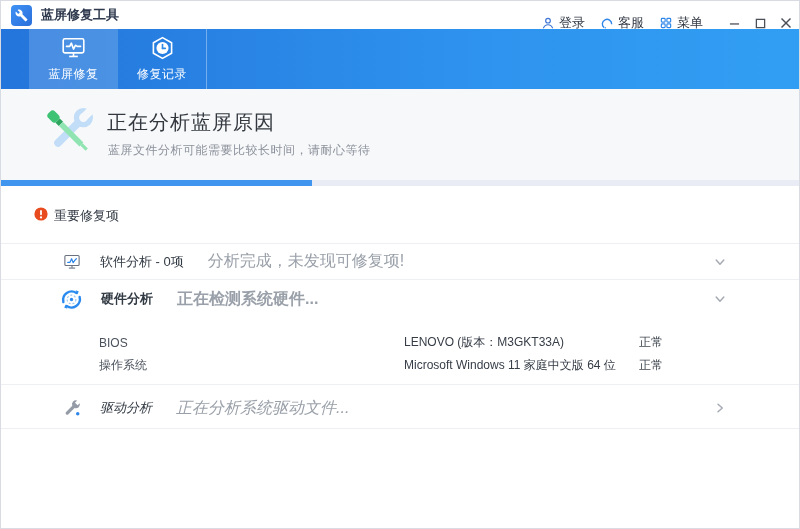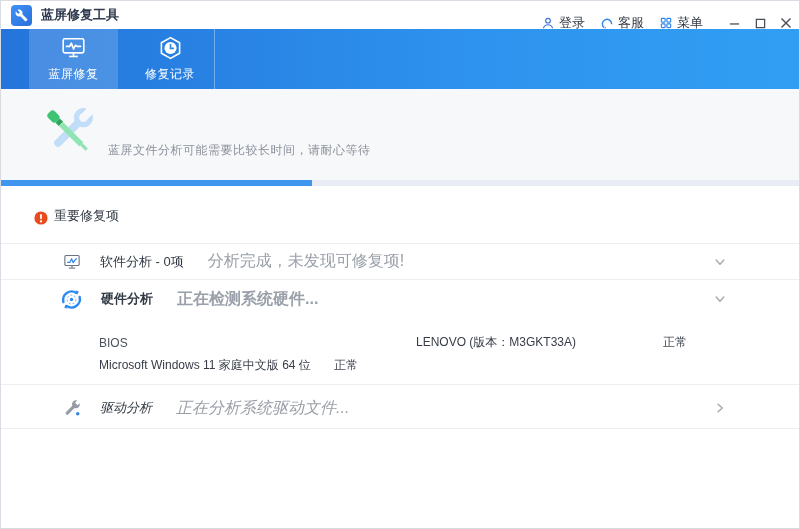--- a/index.html
+++ b/index.html
@@ -15,50 +15,50 @@
   .tb-right { margin-left:auto; display:flex; align-items:center;margin-top:16px; }
   .tb-link { display:flex; align-items:center; gap:4px; font-size:13px; color:#333a46; margin-left:15px; cursor:pointer; }
   .win-controls { display:flex; align-items:center; margin-left:18px; }
   .win-btn { width:26px; height:22px; display:flex; align-items:center; justify-content:center; cursor:pointer; }
 
   
   .tabbar { position:absolute; top:28px; left:0; right:0; height:60px; background:linear-gradient(90deg,#2475db 0%,#2e93ee 60%,#319ef3 100%); display:flex; padding-left:28px; }
   .tab { width:89px; height:60px; display:flex; flex-direction:column; align-items:center; justify-content:center; gap:5px; color:#fff; cursor:pointer; }
   .tab .tab-label { font-size:12px; letter-spacing:.5px; }
   .tab.active { background:rgba(255,255,255,0.17); }
-  .tab.plain { border-right:1px solid rgba(255,255,255,0.35);margin-left:8px; }
+  .tab.plain { border-right:1px solid rgba(255,255,255,0.35); }
 
   
   .status-header { position:absolute; top:88px; left:0; right:0; height:91px; background:#f7f8fa; }
   .tools-icon { position:absolute; left:38px; top:13px; }
   .sh-title { position:absolute; left:106px; top:20px; font-size:20px; color:#33383f; letter-spacing:1px; }
   .sh-sub { position:absolute; left:107px; top:53px; font-size:12px; color:#8c919b; letter-spacing:.5px; }
 
   
   .progress { position:absolute; top:179px; left:0; right:0; height:6px; background:#e9ecf5; }
   .progress-fill { height:100%; width:0%; background:#4095ef; }
 
   
-  .section-head { position:absolute; top:206px; left:33px; display:flex; align-items:flex-end; gap:6px; }
+  .section-head { position:absolute; top:206px; left:33px; display:flex; align-items:flex-start; gap:6px; }
   .section-title { font-size:13px; color:#333b45; }
   .divider { position:absolute; left:0; right:0; height:1px; background:#edeff3; }
   .d1{top:242px}.d2{top:278px}.d3{top:383px}.d4{top:427px}
 
   .item-row { position:absolute; left:0; right:0; display:flex; align-items:center; cursor:pointer; }
   .row-1 { top:243px; height:35px; }
   .row-2 { top:279px; height:38px;font-weight:bold; }
   .row-3 { top:389px; height:36px;font-style:italic; }
   .row-icon { margin-left:60px; display:flex; align-items:center; justify-content:center; width:22px; }
   .row-2 .row-icon { margin-left:57px; width:26px; }
   .row-title { margin-left:17px; font-size:13px; color:#323a44; }
   .row-status { margin-left:24px; font-size:16px; color:#9aa0a9; }
   .chevron { position:absolute; right:72px; display:flex; }
 
   .detail-row { position:absolute; left:98px; display:flex; align-items:center; font-size:12px; }
-  .dr-1 { top:333px;gap:12px; } .dr-2 { top:356px; }
+  .dr-1 { top:333px; } .dr-2 { top:356px; }
   .dr-label { width:305px; color:#4b525c; }
   .dr-value { width:235px; color:#363d47; }
   .dr-state { color:#424952; }
 </style>
 </head>
 <body>
 
 <div class="window">
 
   <div class="titlebar">
@@ -155,20 +155,21 @@
         <rect x="24.2" y="-1" width="7.6" height="9" fill="#f7f8fa"></rect>
         <rect x="24.4" y="14" width="7.2" height="32" rx="3.4" fill="#c1ddf8"></rect>
       </g>
       <g transform="rotate(-45 28 28)">
         <rect x="23.6" y="2" width="8.8" height="11" rx="3.2" fill="#3ec274"></rect>
         <rect x="25.2" y="13" width="5.6" height="4.4" fill="#2ea55f"></rect>
         <rect x="25.4" y="17.4" width="5.2" height="27" fill="#8fe4b1"></rect>
         <rect x="26.5" y="44.4" width="3" height="7" fill="#8fe4b1"></rect>
       </g>
     </svg>
+    <div class="sh-title">正在分析蓝屏原因</div>
     <div class="sh-sub">蓝屏文件分析可能需要比较长时间，请耐心等待</div>
   </div>
 
   <div class="progress">
     <div class="progress-fill" style="width: 39%;"></div>
   </div>
 
   <div class="section-head">
     <svg width="14" height="14" viewBox="0 0 14 14">
         <circle cx="7" cy="7" r="6.6" fill="#e84b1e"></circle>
@@ -223,20 +224,21 @@
         </svg>
     </span>
   </div>
 
   <div class="detail-row dr-1">
     <span class="dr-label">BIOS</span>
     <span class="dr-value">LENOVO (版本：M3GKT33A)</span>
     <span class="dr-state">正常</span>
   </div>
   <div class="detail-row dr-2">
+    <span class="dr-label">操作系统</span>
     <span class="dr-value">Microsoft Windows 11 家庭中文版 64 位</span>
     <span class="dr-state">正常</span>
   </div>
 
   <div class="divider d3"></div>
 
   <div class="item-row row-3">
     <span class="row-icon">
       <svg width="19" height="19" viewBox="0 0 24 24">
           <path fill="#959ca7" d="M21.2 5.3a5 5 0 0 1-6.6 6.1l-7.8 7.8a2 2 0 0 1-2.9-2.9l7.8-7.8a5 5 0 0 1 6.1-6.6l-2.7 2.7 3.4 3.4 2.7-2.7z"></path>

